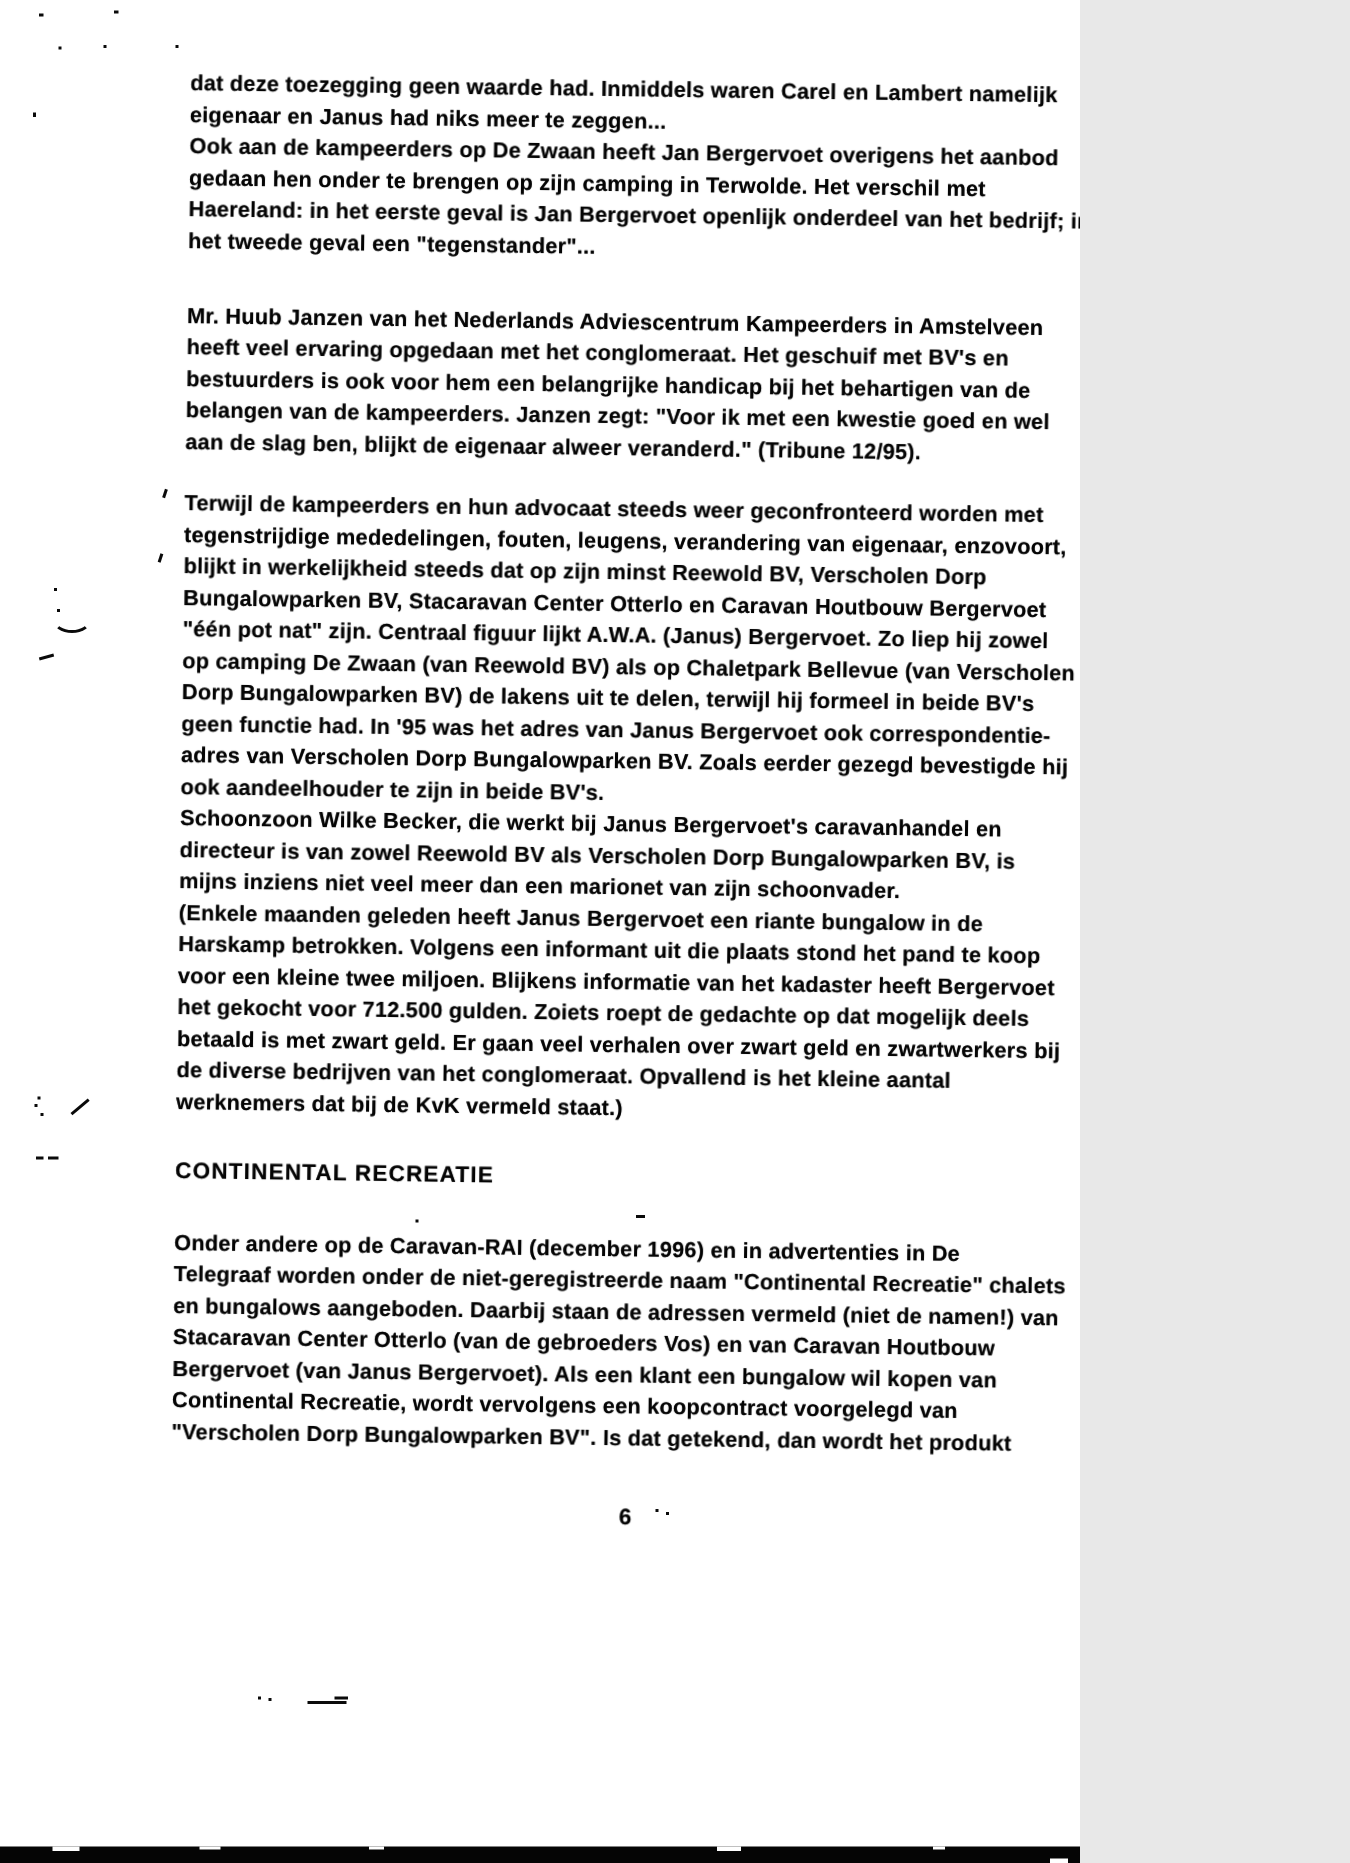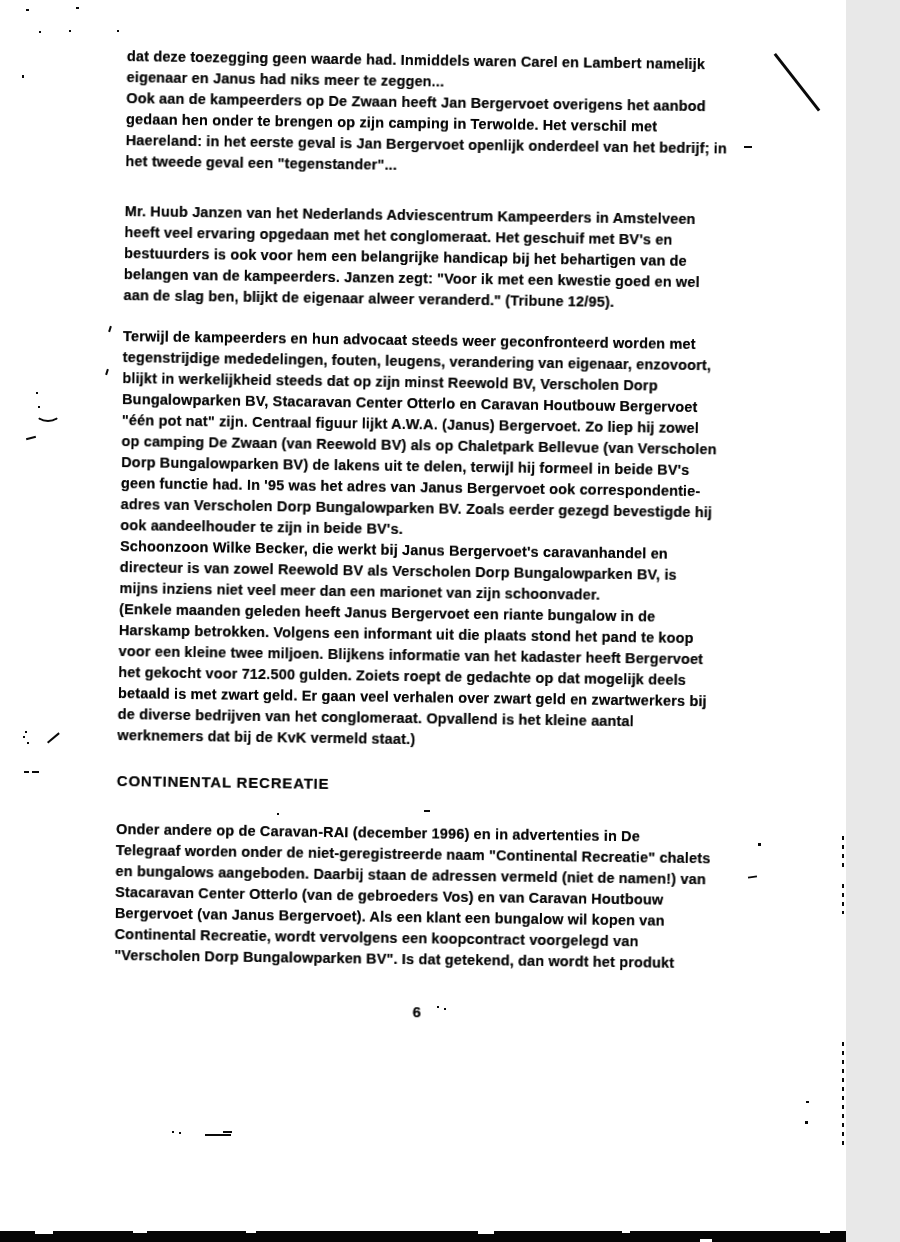--- a/index.html
+++ b/index.html
@@ -1,18 +1,18 @@
 <!DOCTYPE html>
 <html><head>
 <meta charset="utf-8">
 <style>
   html,body{margin:0;padding:0;background:#e8e8e8;}
   .page{
     position:relative;
-    width:846px;height:1242px;
+    width:720px;height:1242px;
     background:#ffffff;
     overflow:hidden;
     font-family:"Liberation Sans", sans-serif;
     color:#141414;
   }
   .content{
     position:absolute;left:114px;top:0;width:680px;height:1242px;
     transform:rotate(0.8deg);
     transform-origin:0 980px;
     filter:blur(0.25px) contrast(1.15);

